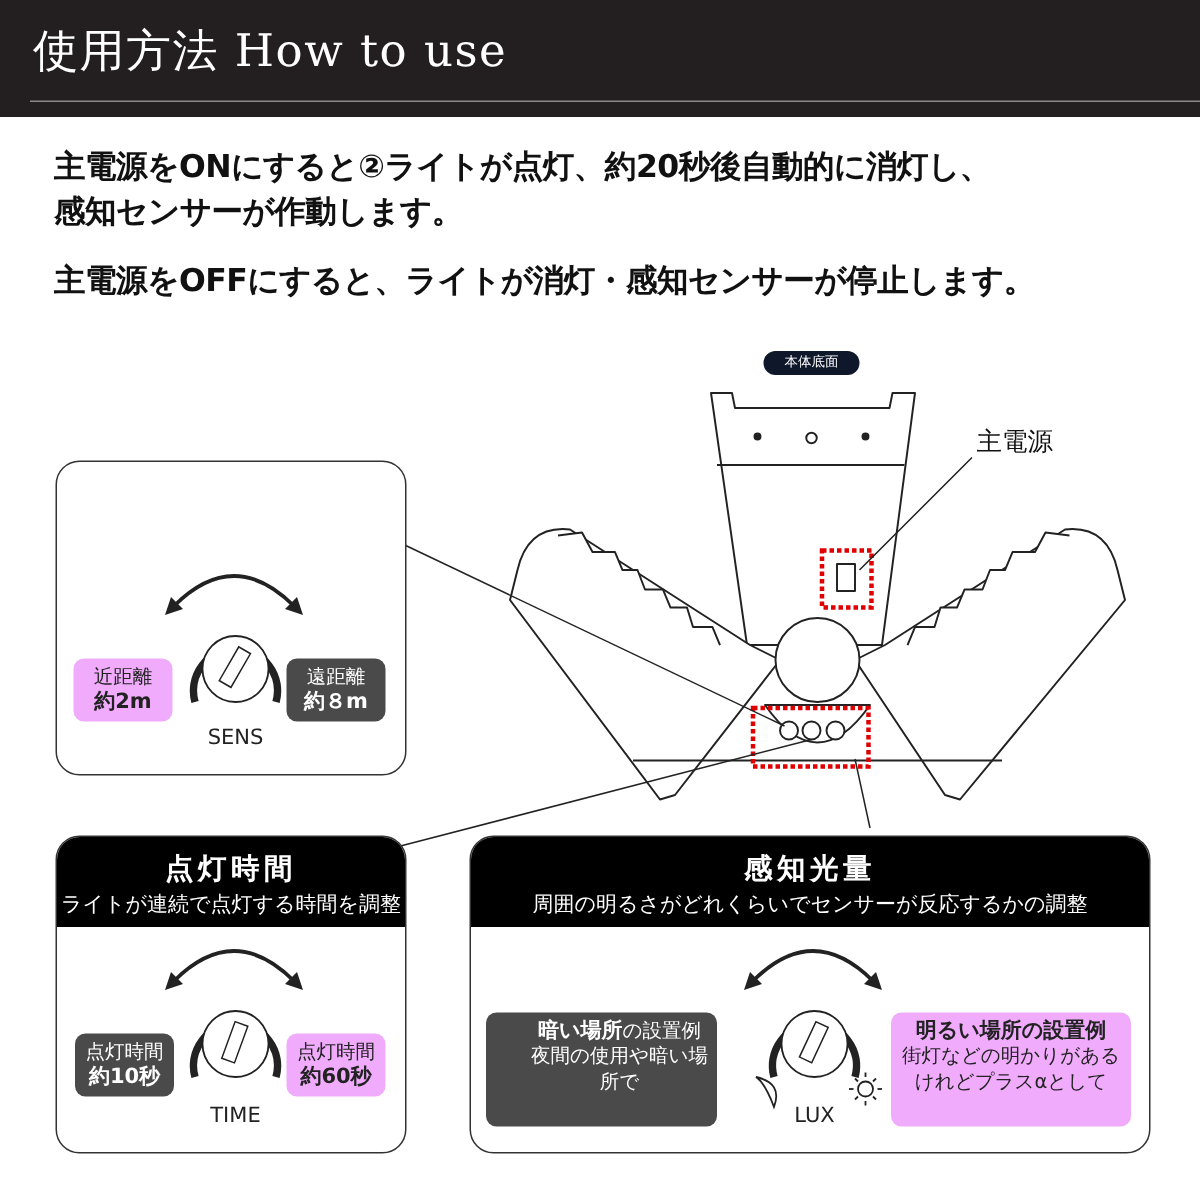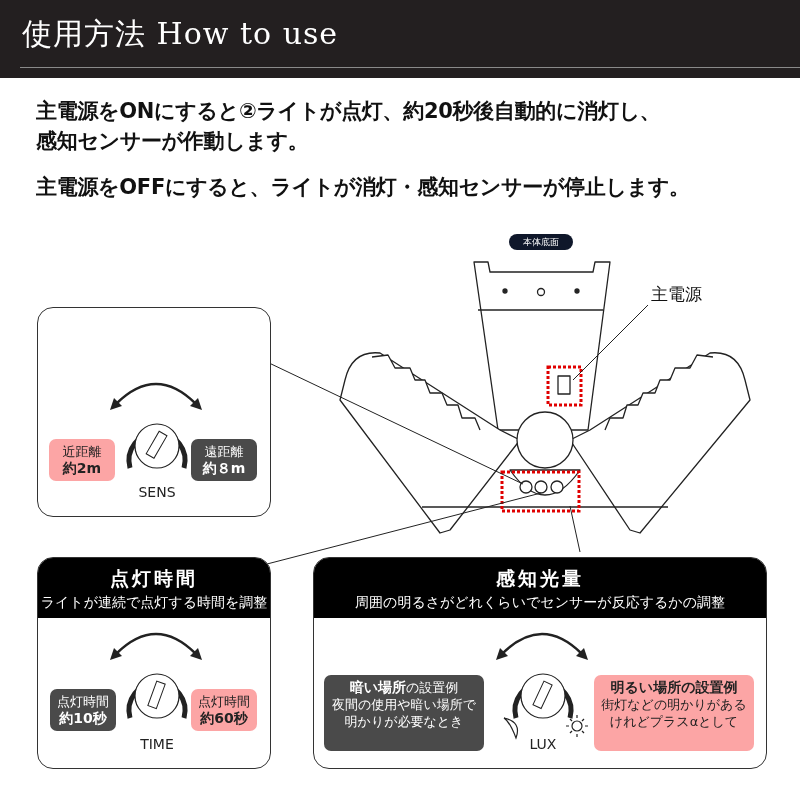--- a/index.html
+++ b/index.html
@@ -16,21 +16,21 @@
   .card { position:absolute; border:1.5px solid #333; border-radius:16px; background:#fff; overflow:hidden; }
   .card-head { background:#000; color:#fff; text-align:center; }
   .card-title { font-weight:bold; font-size:19px; letter-spacing:3px; padding-top:8px; height:28px; }
   .card-sub { font-size:14px; height:24px; }
 
   #card-sens { left:37px; top:307px; width:232px; height:208px; }
   #card-time { left:37px; top:557px; width:232px; height:210px; }
   #card-lux  { left:313px; top:557px; width:452px; height:210px; }
 
   .pill { position:absolute; border-radius:7px; text-align:center; font-size:13px; line-height:17px; padding-top:4px; }
-  .pill-light { background:#fca5a5; color:#222; }
+  .pill-light { background:#f0abfc; color:#222; }
   .pill-dark  { background:#4a4a4a; color:#fff; }
   .pill b { font-size:14px; }
 
   .dial-label { position:absolute; font-size:14px; color:#222; text-align:center; width:80px; }
 
   .badge { position:absolute; left:509px; top:234px; width:64px; height:16px; border-radius:8px;
            background:#0f172a; color:#fff; font-size:9px; text-align:center; line-height:16px; }
   .callout { position:absolute; left:651px; top:283px; font-size:17px; color:#111; }
   svg { position:absolute; left:0; top:0; }
 </style>
@@ -134,24 +134,23 @@
     <rect x="114" y="124" width="9" height="26" fill="#fff" stroke="#222" stroke-width="1" transform="rotate(20 119 137)"></rect>
   </svg>
   <div class="dial-label" style="left:79px; top:178px;">TIME</div>
 </div>
 
 <div class="card" id="card-lux">
   <div class="card-head">
     <div class="card-title">感知光量</div>
     <div class="card-sub">周囲の明るさがどれくらいでセンサーが反応するかの調整</div>
   </div>
-  <div class="pill pill-dark" style="left:10px; top:117px; width:160px; height:72px; font-size:13px;">
+  <div class="pill pill-dark" style="left:10px; top:117px; width:130px; height:72px; font-size:13px;padding-left:24px;">
     <div><b>暗い場所</b><span>の設置例</span></div>
     <div>夜間の使用や暗い場所で</div>
-    <div>明かりが必要なとき</div>
   </div>
   <div class="pill pill-light" style="left:280px; top:117px; width:160px; height:72px; font-size:13px;">
     <b>明るい場所の設置例</b>
     <div>街灯などの明かりがある</div>
     <div>けれどプラスαとして</div>
   </div>
   <svg width="452" height="210" style="left:0;top:0">
     <path d="M188 96 Q228 56 268 96" fill="none" stroke="#222" stroke-width="2.5"></path>
     <polygon points="182,102 186,90 194,98" fill="#222"></polygon>
     <polygon points="274,102 262,98 270,90" fill="#222"></polygon>

